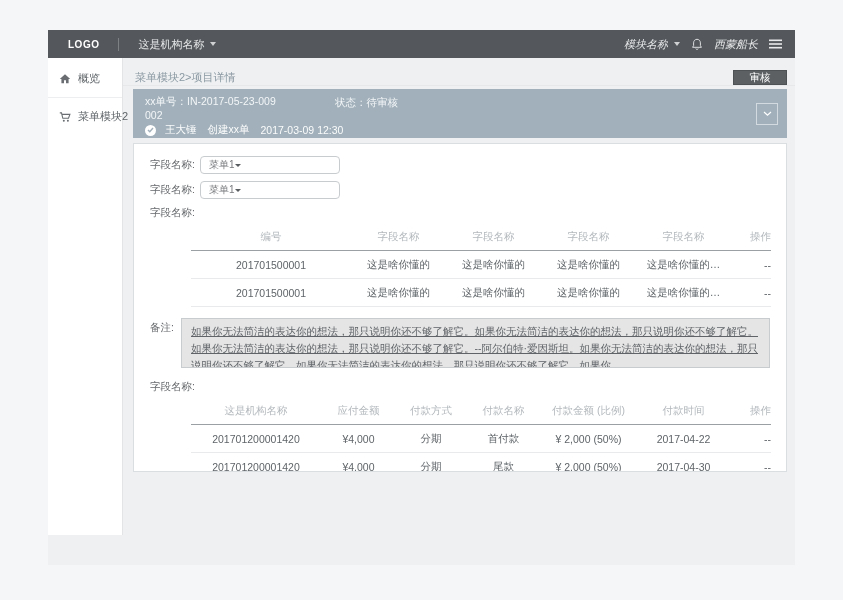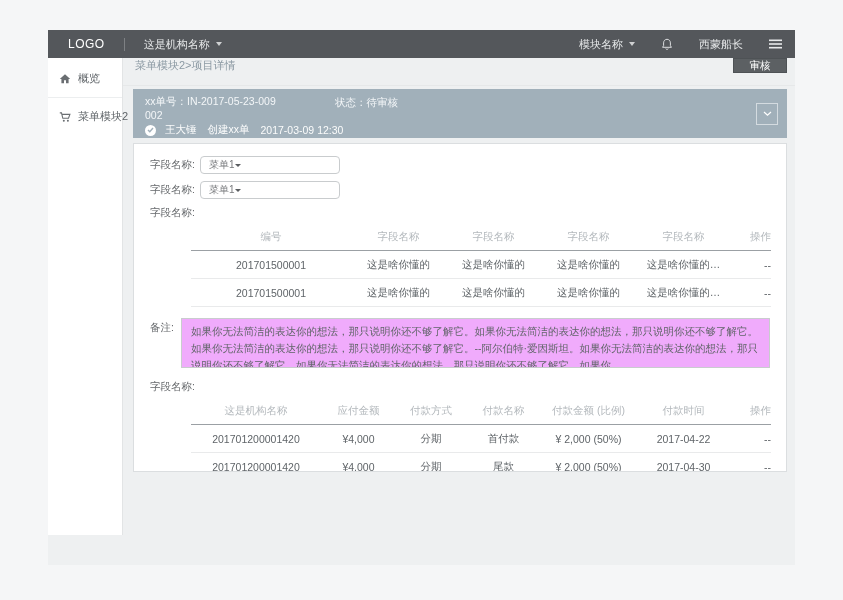--- a/index.html
+++ b/index.html
@@ -3,40 +3,40 @@
 <meta charset="utf-8">
 <style>
   * { margin:0; padding:0; box-sizing:border-box; }
   html,body { width:843px; height:600px; }
   body { background:#f5f6f7; font-family:"Liberation Sans", sans-serif; position:relative; overflow:hidden; }
 
   .app { position:absolute; left:48px; top:30px; width:747px; height:535px; background:#eef0f1; }
 
   
   .navbar { height:28px; background:#54575b; display:flex; align-items:center; padding:0 13px 0 20px; }
-  .logo { color:#ffffff; font-weight:normal; font-size:12px; letter-spacing:.5px; cursor:pointer; }
+  .logo { color:#ffffff; font-weight:bold; font-size:10px; letter-spacing:.5px; cursor:pointer; }
   .nav-divider { width:1px; height:13px; background:#7e8184; margin:0 19px; }
   .nav-drop { display:flex; align-items:center; gap:6px; color:#e6e8e9; font-size:11px; cursor:pointer; }
   .caret { width:0; height:0; border-left:3.5px solid transparent; border-right:3.5px solid transparent; border-top:4px solid #cfd1d2; }
-  .nav-right { margin-left:auto; display:flex; align-items:center; gap:26px; color:#e6e8e9; font-size:11px; }
+  .nav-right { margin-left:auto; display:flex; align-items:center; gap:11px; color:#e6e8e9; font-size:11px;font-style:italic; }
   .module-name { max-width:52px; overflow:hidden; white-space:nowrap; }
   .icon-btn { display:flex; align-items:center; cursor:pointer; }
   .user-name { cursor:pointer; }
 
   
   .app-body { display:flex; height:507px; }
   .sidebar { width:75px; min-width:75px; background:#ffffff; border-right:1px solid #e2e4e5; height:477px; padding-top:3px; }
   .side-item { display:flex; align-items:center; gap:7px; padding:10px 0 10px 11px; font-size:11px; color:#5f6468; cursor:pointer; white-space:nowrap; }
   .side-item svg { flex:0 0 auto; }
   .side-sep { height:1px; background:#eceeef; margin:1px 0; }
 
   .main { flex:1; min-width:0; display:flex; flex-direction:column; }
 
   
-  .crumb-bar { height:28px; display:flex; align-items:flex-start; padding:0 8px 0 12px; border-bottom:1px solid #e6e8e9; }
+  .crumb-bar { height:28px; display:flex; align-items:flex-end; padding:0 8px 0 12px; border-bottom:1px solid #e6e8e9; }
   .crumb { color:#8b99a3; font-size:11px; }
   .audit-btn { margin-left:auto; width:54px; height:15px; background:#5c6063; border:1px solid #4e5255; color:#fff; font-size:10.5px; display:flex; align-items:center; justify-content:center; cursor:pointer; }
 
   
   .status-card { margin:3px 8px 0 10px; height:49px; background:#a1b0ba; position:relative; color:#fff; padding:6px 44px 0 12px; }
   .sc-row1 { display:flex; align-items:flex-start; }
   .sc-order { width:134px; font-size:10.5px; line-height:1.3; color:#f3f6f8; word-break:break-all; }
   .sc-status { margin-left:56px; font-size:10.5px; color:#f3f6f8; padding-top:1px; }
   .sc-row2 { display:flex; align-items:center; gap:9px; margin-top:1px; font-size:10.5px; color:#fbfcfc; }
   .check-circle { width:11px; height:11px; border-radius:50%; background:#ffffff; display:flex; align-items:center; justify-content:center; }
@@ -51,21 +51,21 @@
   .select-caret { width:0; height:0; border-left:3px solid transparent; border-right:3px solid transparent; border-top:3.5px solid #5a5d60; }
   .section-label { font-size:10.5px; color:#66696c; margin-top:3px; }
 
   table.tbl { margin:4px 0 0 41px; width:580px; border-collapse:collapse; font-size:10.5px; table-layout:fixed; }
   .tbl th { font-weight:normal; color:#b4b9bd; padding:6px 0; border-bottom:1px solid #9ba0a4; }
   .tbl td { color:#5f6468; padding:7px 0 6px; border-bottom:1px solid #e9eaeb; }
   .al { text-align:center; } .ac { text-align:center; } .ar { text-align:right; }
 
   .remark-row { display:flex; margin-top:11px; }
   .remark-label { width:31px; font-size:10.5px; color:#66696c; padding-top:3px; }
-  .remark-box { flex:1; border:1px solid #c9ccce; min-height:50px; max-height:50px; overflow:hidden; padding:4px 9px; font-size:10.5px; color:#606468; line-height:1.62; background:#f0abfc; }
+  .remark-box { flex:1; border:1px solid #c9ccce; min-height:50px; max-height:50px; overflow:hidden; padding:4px 9px; font-size:10.5px; color:#606468; line-height:1.62; background:#e5e5e5;text-decoration:underline; }
 
   .mt12 { margin-top:12px; }
 </style>
 </head>
 <body>
 
 <div class="app">
 
   <div class="navbar">
     <span class="logo">LOGO</span>

